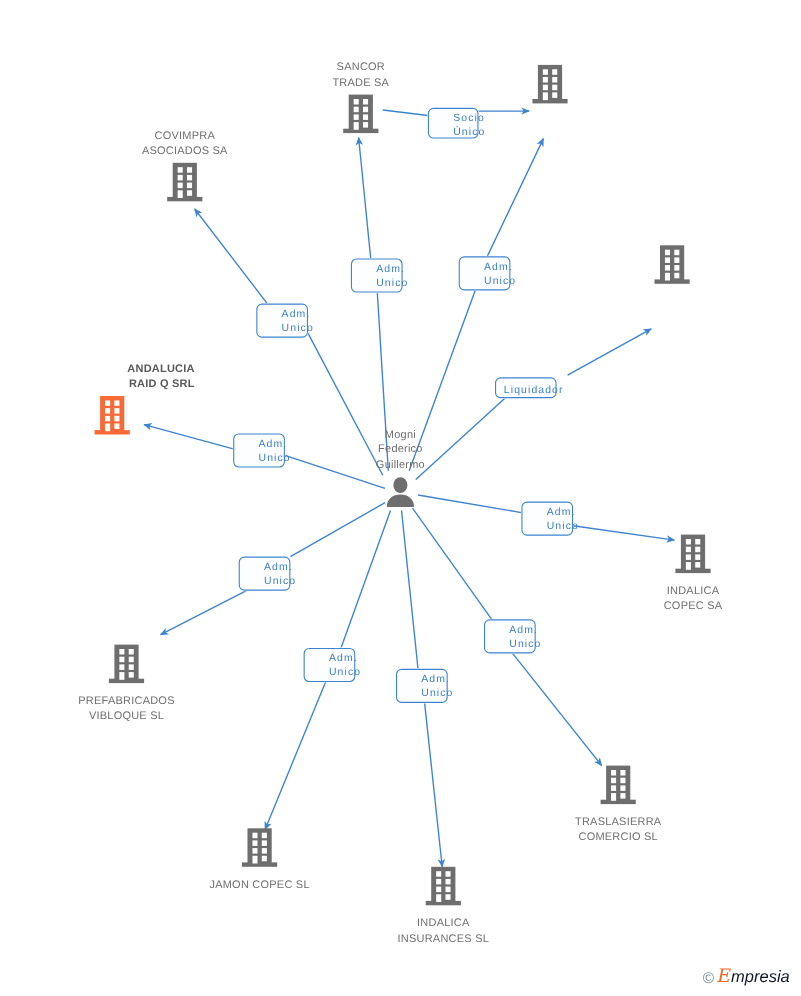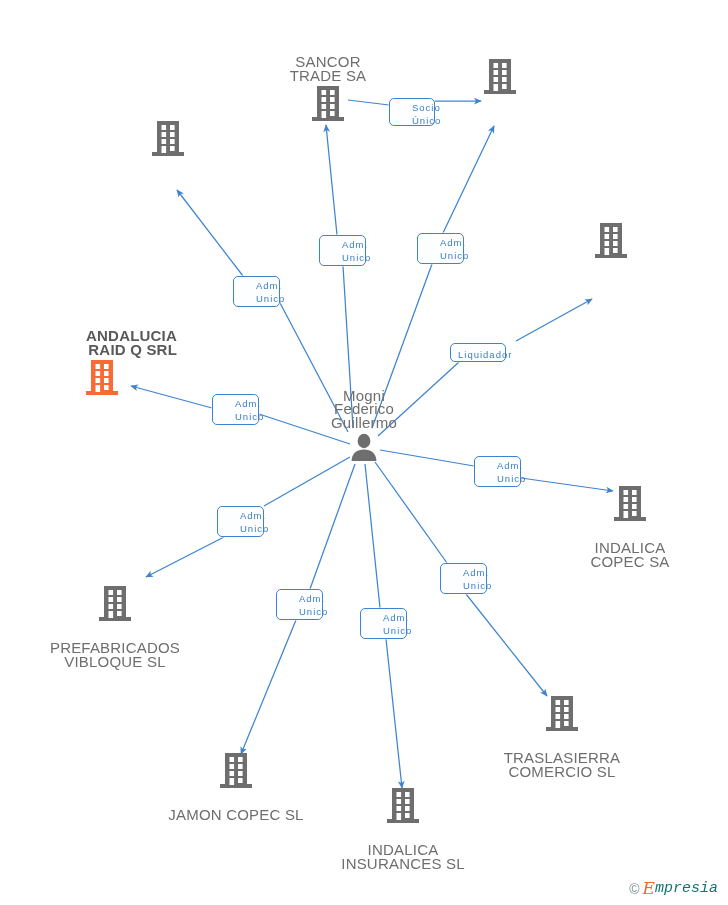--- a/index.html
+++ b/index.html
@@ -26,37 +26,37 @@
     height: 905px;
   }
   .node {
     position: absolute;
     width: 150px;
     margin-left: -75px;
     text-align: center;
     z-index: 3;
   }
   .node-label {
-    font-size: 15px;
+    font-size: 10px;
     line-height: 13.5px;
     color: #6e6e6e;
     letter-spacing: 0.2px;
     white-space: pre-line;
   }
   .node-label.highlight {
     color: #595959;
     font-weight: bold;
     text-align: right;
   }
   .node-icon {
     display: block;
     margin: 0 auto;
   }
   .node.label-top .node-icon { margin-top: 3px; }
-  .node.label-bottom .node-label { margin-top: 18px; text-align: center; }
+  .node.label-bottom .node-label { margin-top: 8px; text-align: center; }
   .edge-label {
     position: absolute;
     z-index: 5;
     box-sizing: border-box;
     background: #fdfeff;
     border: 1.4px solid #3d84d0;
     border-radius: 5px;
     color: #3a7fc6;
     font-size: 9.5px;
     line-height: 12.5px;
@@ -84,24 +84,24 @@
     color: #7a8f98;
   }
   #watermark .wm-e {
     font-family: "DejaVu Serif", serif;
     font-style: italic;
     font-size: 17px;
     color: #f26722;
     line-height: 1;
   }
   #watermark .wm-rest {
-    font-family: Liberation Mono, monospace;
+    font-family: Liberation Sans, sans-serif;
     font-style: italic;
     font-size: 15px;
-    color: #0f766e;
+    color: #0f172a;
     line-height: 1;
     margin-left: -3px;
   }
 </style>
 </head>
 <body>
 
 <div id="canvas">
 
   <svg id="edge-layer" viewBox="0 0 728 905" width="728" height="905" xmlns="http://www.w3.org/2000/svg">
@@ -161,20 +161,22 @@
           <rect x="19" y="5" width="4.6" height="5" fill="#ffffff"></rect>
           <rect x="10.5" y="12" width="4.6" height="5" fill="#ffffff"></rect>
           <rect x="19" y="12" width="4.6" height="5" fill="#ffffff"></rect>
           <rect x="10.5" y="19" width="4.6" height="5" fill="#ffffff"></rect>
           <rect x="19" y="19" width="4.6" height="5" fill="#ffffff"></rect>
           <rect x="10.5" y="26" width="4.6" height="7" fill="#ffffff"></rect>
           <rect x="19" y="26" width="4.6" height="5" fill="#ffffff"></rect>
         </svg>
       </div>
       <div class="node label-top" style="left: 168px; top: 117px;">
+        <div class="node-label">COVIMPRA
+ASOCIADOS SA</div>
         <svg width="34" height="38" viewBox="0 0 34 38" class="node-icon">
           <rect x="6" y="1" width="22" height="32" fill="#6e6e6e"></rect>
           <rect x="1" y="32" width="32" height="4" fill="#6e6e6e"></rect>
           <rect x="10.5" y="5" width="4.6" height="5" fill="#ffffff"></rect>
           <rect x="19" y="5" width="4.6" height="5" fill="#ffffff"></rect>
           <rect x="10.5" y="12" width="4.6" height="5" fill="#ffffff"></rect>
           <rect x="19" y="12" width="4.6" height="5" fill="#ffffff"></rect>
           <rect x="10.5" y="19" width="4.6" height="5" fill="#ffffff"></rect>
           <rect x="19" y="19" width="4.6" height="5" fill="#ffffff"></rect>
           <rect x="10.5" y="26" width="4.6" height="7" fill="#ffffff"></rect>

